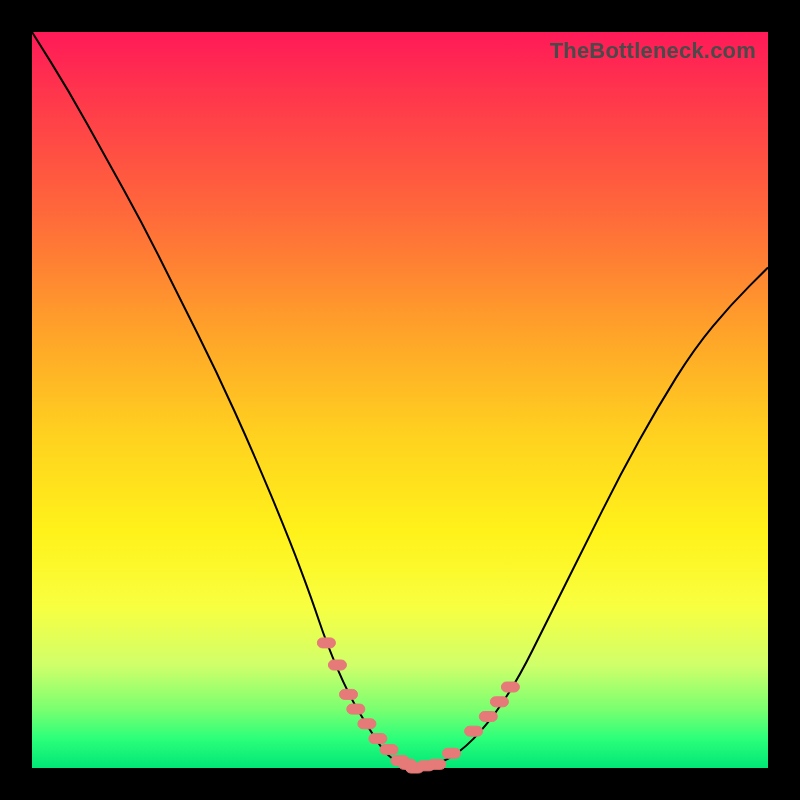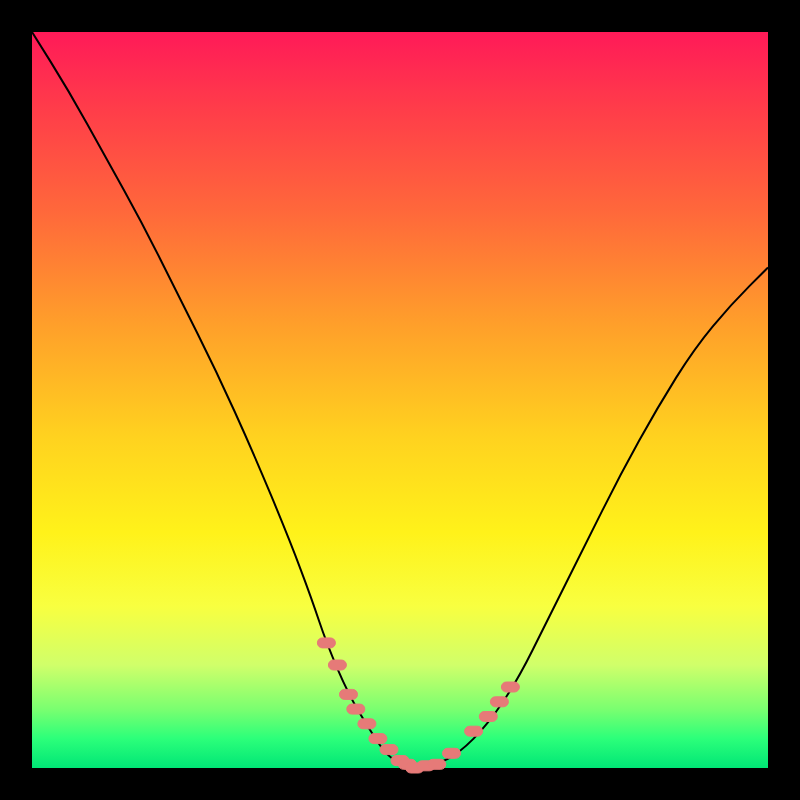--- a/index.html
+++ b/index.html
@@ -65,20 +65,21 @@
   .dot {
     fill: #e67a78;
     stroke: #e67a78;
   }
 </style>
 </head>
 <body>
 
 <div class="frame">
   <div class="plot-area">
+    <div class="watermark">TheBottleneck.com</div>
     <svg class="curve" viewBox="0 0 736 736" preserveAspectRatio="none">
       <path id="curve-path" class="curve-path" d="M 0.0 0.0 Q 0.0 0.0 18.4 29.4 Q 36.8 58.9 55.2 92.0 Q 73.6 125.1 92.0 158.2 Q 110.4 191.4 128.8 228.2 Q 147.2 265.0 165.6 301.8 Q 184.0 338.6 202.4 379.0 Q 220.8 419.5 239.2 463.7 Q 257.6 507.8 268.6 537.3 Q 279.7 566.7 287.0 588.8 Q 294.4 610.9 305.4 636.6 Q 316.5 662.4 327.5 680.8 Q 338.6 699.2 345.9 710.2 Q 353.3 721.3 360.6 726.8 Q 368.0 732.3 375.4 734.2 Q 382.7 736.0 393.8 734.2 Q 404.8 732.3 415.8 726.8 Q 426.9 721.3 441.6 706.6 Q 456.3 691.8 471.0 669.8 Q 485.8 647.7 500.5 618.2 Q 515.2 588.8 533.6 552.0 Q 552.0 515.2 570.4 478.4 Q 588.8 441.6 607.2 408.5 Q 625.6 375.4 644.0 345.9 Q 662.4 316.5 680.8 294.4 Q 699.2 272.3 717.6 253.9 T 736.0 235.5" stroke="#000000"></path>
       <g id="dots-group">
           <rect x="285.4" y="605.9" width="18" height="10" rx="5" ry="5" class="dot" fill="#e67a78"></rect>
           <rect x="296.4" y="628.0" width="18" height="10" rx="5" ry="5" class="dot" fill="#e67a78"></rect>
           <rect x="307.5" y="657.4" width="18" height="10" rx="5" ry="5" class="dot" fill="#e67a78"></rect>
           <rect x="314.8" y="672.1" width="18" height="10" rx="5" ry="5" class="dot" fill="#e67a78"></rect>
           <rect x="325.9" y="686.8" width="18" height="10" rx="5" ry="5" class="dot" fill="#e67a78"></rect>
           <rect x="336.9" y="701.6" width="18" height="10" rx="5" ry="5" class="dot" fill="#e67a78"></rect>
           <rect x="348.0" y="712.6" width="18" height="10" rx="5" ry="5" class="dot" fill="#e67a78"></rect>

